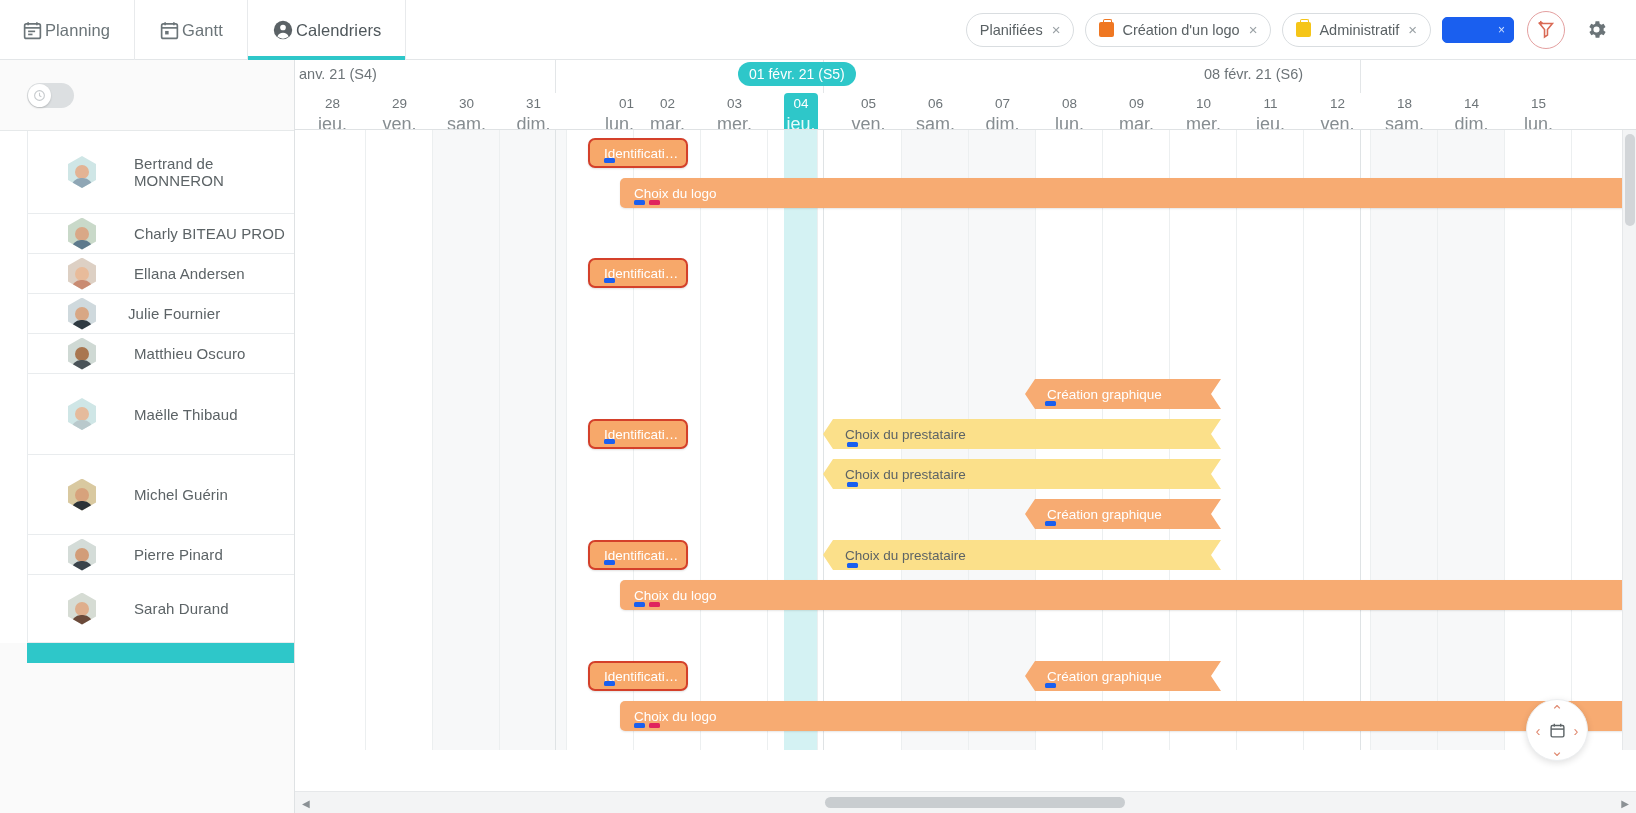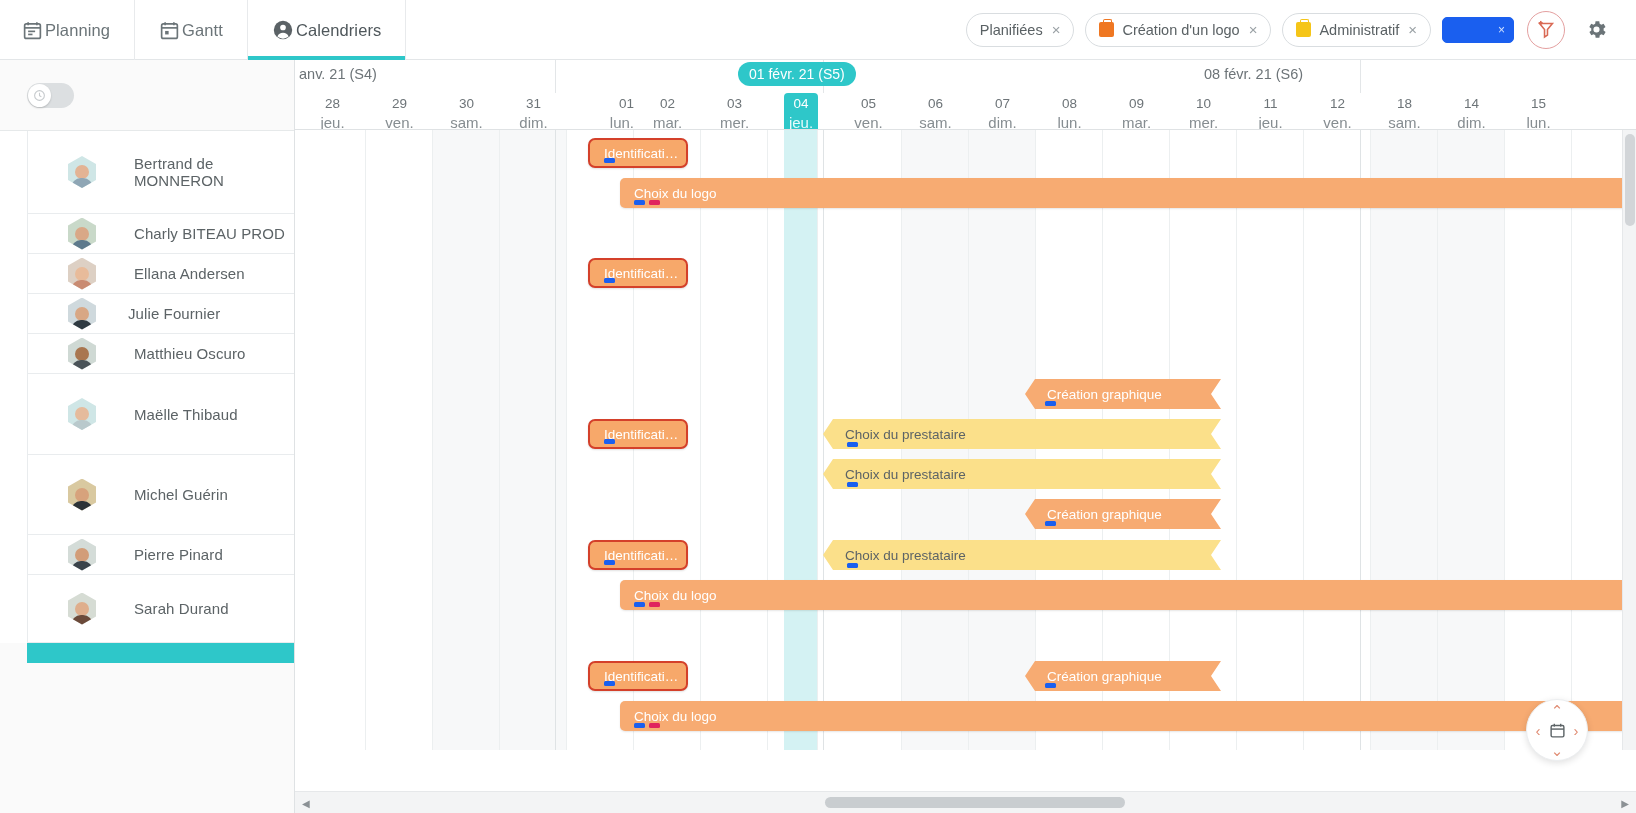--- a/index.html
+++ b/index.html
@@ -114,21 +114,21 @@
     background:#2ec7c9; color:#fff; padding:4px 11px; border-radius:12px; top:2px;
     font-size:14px;
   }
   .week-sep { position:absolute; top:0; width:1px; height:33px; background:#e3e6e8; }
   .days { position:relative; height:37px; }
   .day {
     position:absolute; top:0; width:67px; text-align:center;
     font-size:13.5px; color:#6d7478; line-height:1.32; padding-top:2px;
   }
   .day .dnum { display:block; }
-  .day .dname { display:block; font-size:15px; color:#868d91; }
+  .day .dname { display:block; font-size:18px; color:#868d91; }
   .day.today {
     background:#2ec7c9; color:#fff; border-radius:4px; width:34px;
     padding:2px 0 3px; margin-left:16px;
   }
   .day.today .dname { color:#e6fbfb; }
 
   
   .chart {
     position:absolute; left:295px; top:130px; width:1341px; height:620px;
     background:#fff; overflow:hidden; z-index:10;

